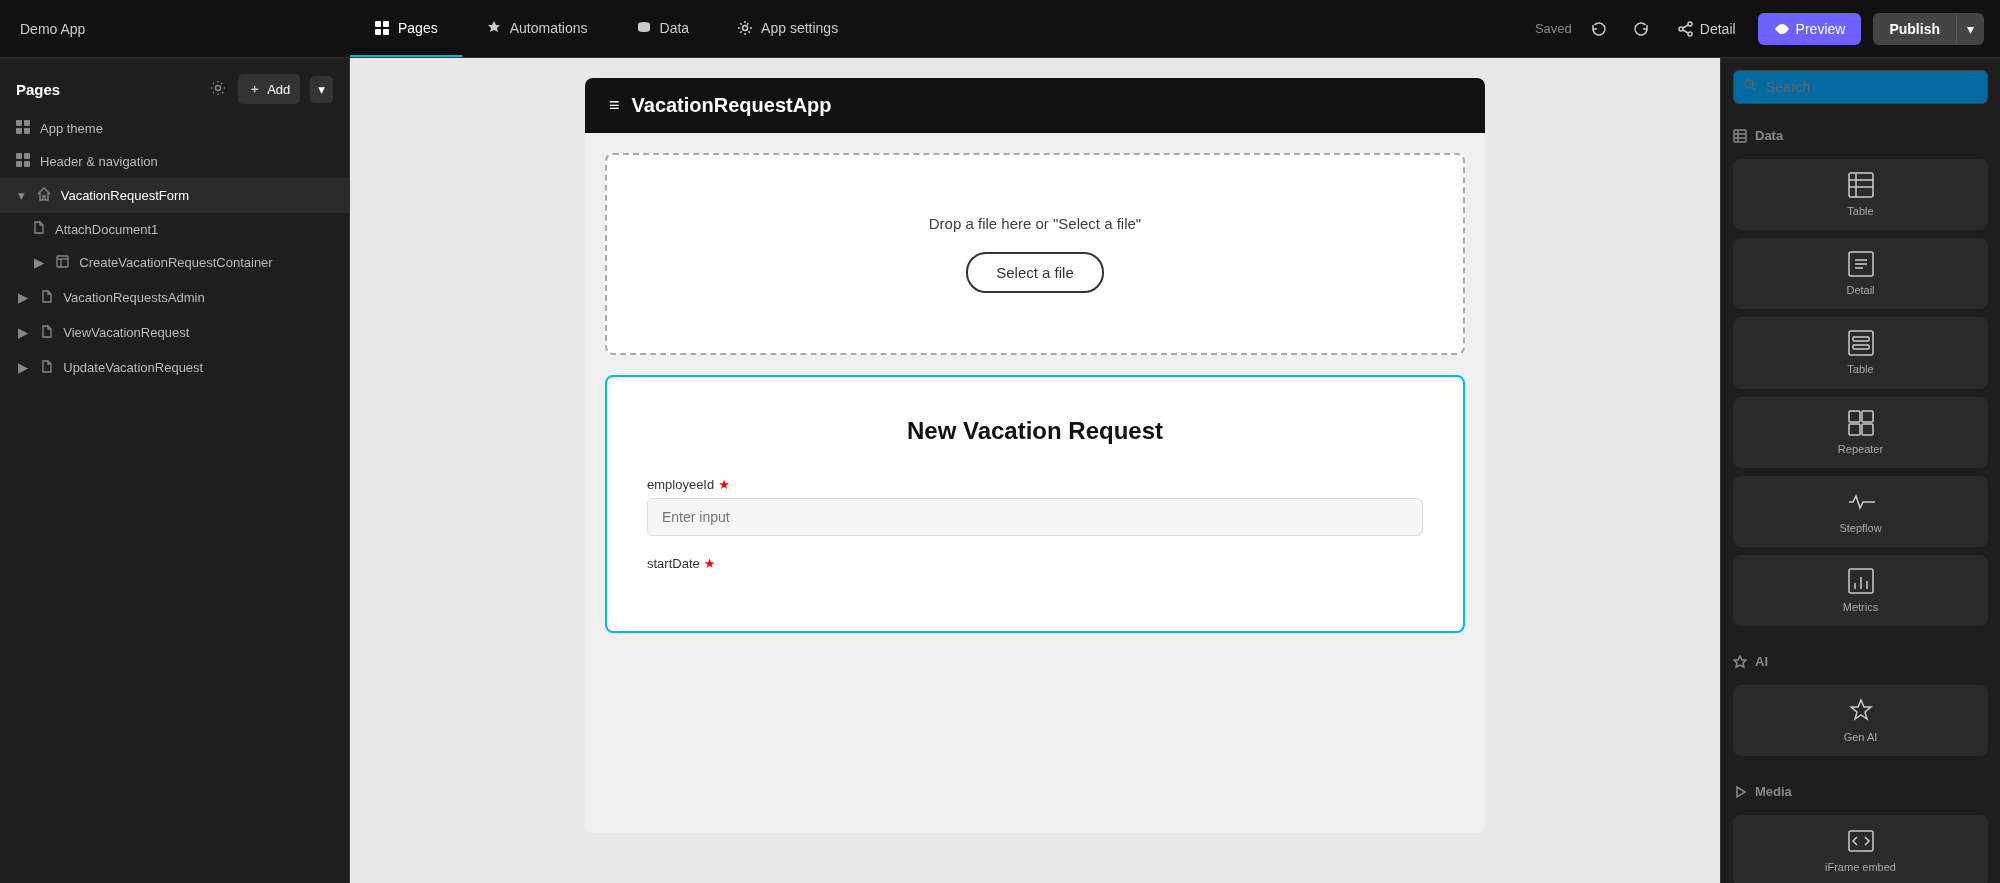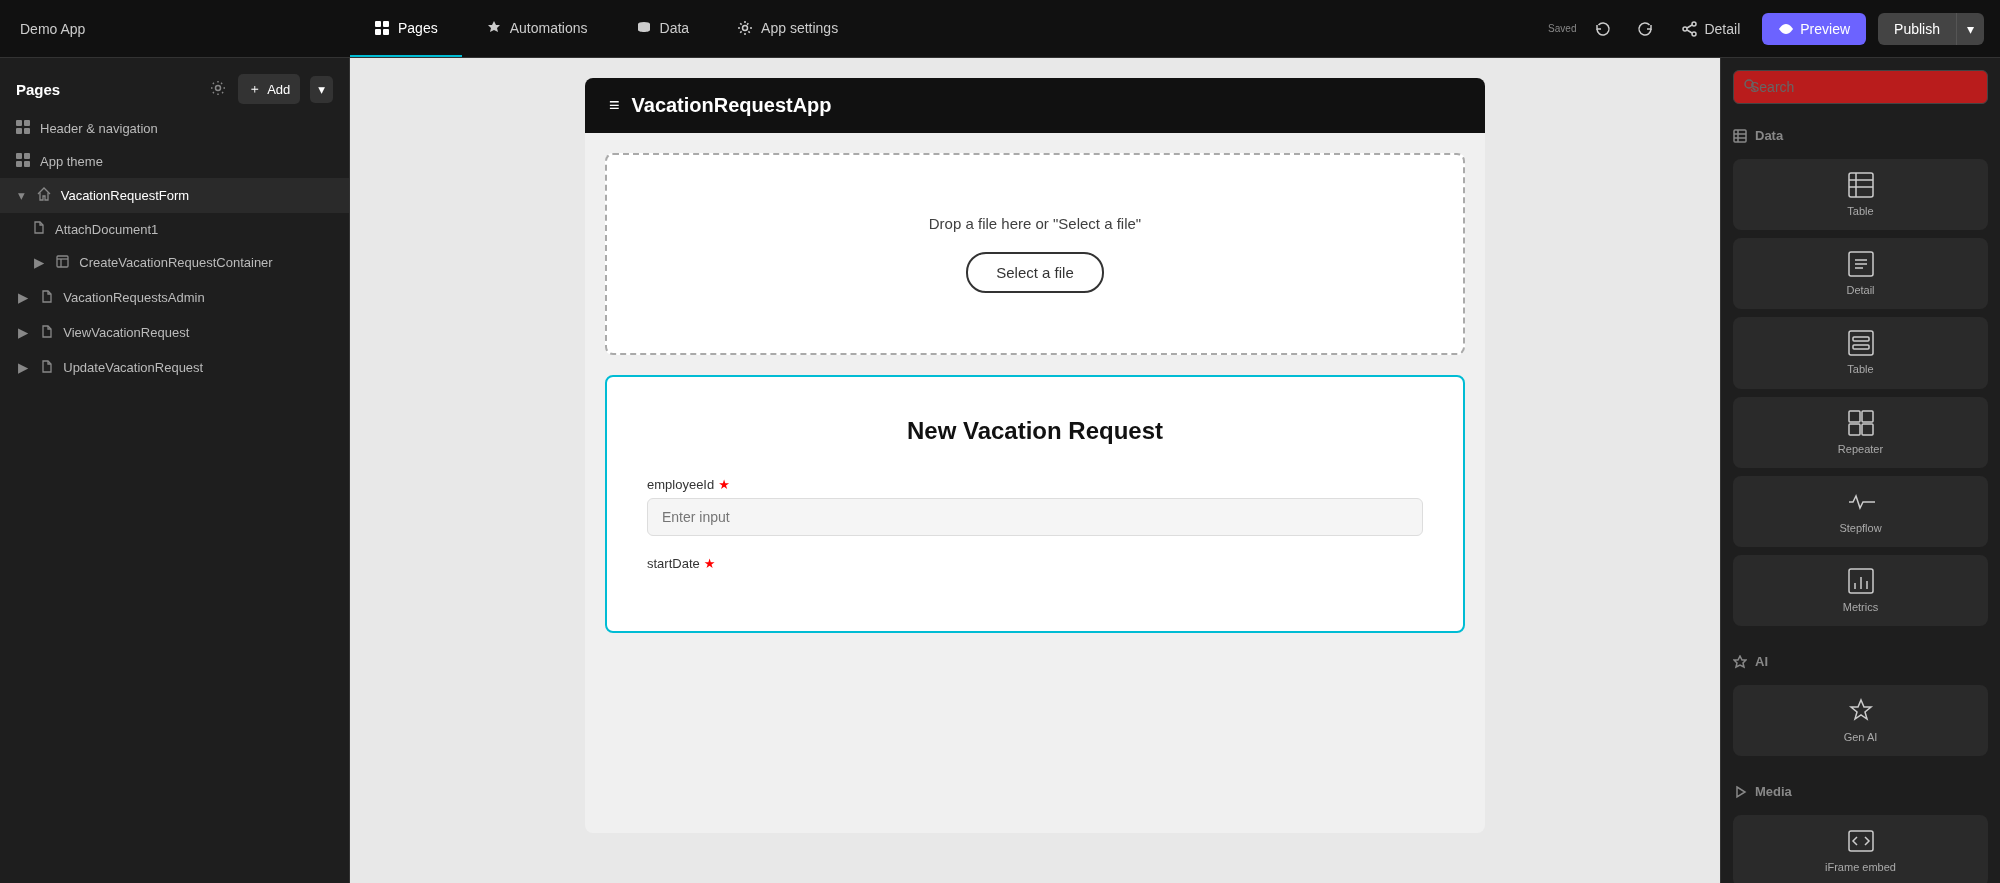--- a/index.html
+++ b/index.html
@@ -6,26 +6,26 @@
     body { font-family: -apple-system, BlinkMacSystemFont, 'Segoe UI', sans-serif; background: #1a1a1a; color: #fff; height: 883px; width: 2000px; overflow: hidden; display: flex; flex-direction: column; }
 
     
     .topbar { display: flex; align-items: center; height: 58px; background: #111; border-bottom: 1px solid #333; flex-shrink: 0; }
     .app-title { color: #ccc; font-size: 14px; padding: 0 20px; width: 350px; flex-shrink: 0; }
     .top-nav { display: flex; align-items: center; flex: 1; height: 100%; }
     .nav-item { display: flex; align-items: center; gap: 8px; padding: 0 24px; height: 100%; color: #ccc; font-size: 14px; cursor: pointer; border-bottom: 2px solid transparent; }
     .nav-item.active { color: #fff; border-bottom: 2px solid #00bcd4; }
     .nav-item svg { width: 16px; height: 16px; }
     .topbar-right { display: flex; align-items: center; gap: 12px; padding: 0 16px; }
-    .saved-label { color: #888; font-size: 10px; }
+    .saved-label { color: #888; font-size: 13px; }
     .icon-btn { background: none; border: none; color: #ccc; cursor: pointer; padding: 6px; border-radius: 4px; display: flex; align-items: center; }
     .share-btn { display: flex; align-items: center; gap: 6px; background: none; border: none; color: #ccc; cursor: pointer; font-size: 14px; padding: 6px 10px; border-radius: 4px; }
     .preview-btn { display: flex; align-items: center; gap: 6px; background: #6c63ff; border: none; color: #fff; cursor: pointer; font-size: 14px; padding: 8px 16px; border-radius: 6px; font-weight: 500; }
     .publish-btn { display: flex; align-items: center; background: #444; border: none; color: #fff; cursor: pointer; font-size: 14px; border-radius: 6px; overflow: hidden; }
-    .publish-label { padding: 8px 16px; font-weight: 400; }
+    .publish-label { padding: 8px 16px; font-weight: 700; }
     .publish-arrow { padding: 8px 10px; border-left: 1px solid #555; }
 
     
     .main { display: flex; flex: 1; overflow: hidden; }
 
     
     .sidebar { width: 350px; background: #1e1e1e; border-right: 1px solid #333; flex-shrink: 0; overflow-y: auto; }
     .sidebar-header { display: flex; align-items: center; justify-content: space-between; padding: 16px 16px 8px; }
     .sidebar-title { font-size: 15px; font-weight: 600; color: #fff; }
     .sidebar-header-actions { display: flex; align-items: center; gap: 8px; }
@@ -62,21 +62,21 @@
     .required-star { color: red; }
     .form-input { width: 100%; padding: 10px 14px; border: 1px solid #ddd; border-radius: 6px; background: #f5f5f5; font-size: 14px; color: #999; outline: none; }
 
     
     .right-panel { width: 280px; background: #1e1e1e; border-left: 1px solid #333; flex-shrink: 0; overflow-y: auto; }
     .right-panel-tabs { display: flex; border-bottom: 1px solid #333; }
     .panel-tab { flex: 1; padding: 14px; text-align: center; font-size: 14px; cursor: pointer; color: #888; border-bottom: 2px solid transparent; }
     .panel-tab.active { color: #00bcd4; border-bottom: 2px solid #00bcd4; }
     .search-box { margin: 12px; position: relative; }
     .search-icon-inner { position: absolute; left: 10px; top: 50%; transform: translateY(-50%); color: #666; }
-    .search-input { width: 100%; background: #b91c1c; border: 1px solid #444; border-radius: 6px; padding: 8px 12px 8px 16px; color: #ccc; font-size: 14px; outline: none; }
+    .search-input { width: 100%; background: #0369a1; border: 1px solid #444; border-radius: 6px; padding: 8px 12px 8px 32px; color: #ccc; font-size: 14px; outline: none; }
     .search-input::placeholder { color: #666; }
 
     
     .component-section { padding: 8px 12px; }
     .section-header { display: flex; align-items: center; gap: 8px; color: #888; font-size: 13px; font-weight: 600; margin-bottom: 12px; padding: 4px 0; }
     .section-header svg { flex-shrink: 0; }
     .component-grid { display: grid; grid-template-columns: repeat(1, 1fr); gap: 8px; margin-bottom: 8px; }
     .component-item { display: flex; flex-direction: column; align-items: center; gap: 6px; padding: 12px 8px; background: #2a2a2a; border-radius: 8px; cursor: pointer; }
     .component-icon { color: #ccc; display: flex; align-items: center; justify-content: center; }
     .component-label { font-size: 11px; color: #aaa; text-align: center; line-height: 1.2; }
@@ -182,33 +182,33 @@
 
     <div class="sidebar-item">
       <span class="item-icon">
         <svg width="14" height="14" viewBox="0 0 14 14" fill="currentColor">
             <rect x="0" y="0" width="6" height="6" rx="1"></rect>
             <rect x="8" y="0" width="6" height="6" rx="1"></rect>
             <rect x="0" y="8" width="6" height="6" rx="1"></rect>
             <rect x="8" y="8" width="6" height="6" rx="1"></rect>
           </svg>
       </span>
-      <span class="item-label">Header &amp; navigation</span>
+      <span class="item-label">App theme</span>
     </div>
 
     <div class="sidebar-item">
       <span class="item-icon">
         <svg width="14" height="14" viewBox="0 0 14 14" fill="currentColor">
             <rect x="0" y="0" width="6" height="6" rx="1"></rect>
             <rect x="8" y="0" width="6" height="6" rx="1"></rect>
             <rect x="0" y="8" width="6" height="6" rx="1"></rect>
             <rect x="8" y="8" width="6" height="6" rx="1"></rect>
           </svg>
       </span>
-      <span class="item-label">App theme</span>
+      <span class="item-label">Header &amp; navigation</span>
     </div>
 
     <div class="sidebar-item active">
       <button class="expand-btn">▾</button>
       <span class="item-icon">
         <svg width="14" height="14" viewBox="0 0 14 14" fill="none" stroke="currentColor" stroke-width="1.3">
             <path d="M1 7L7 1l6 6"></path>
             <path d="M3 5.5V13h3V9h2v4h3V5.5"></path>
           </svg>
       </span>

